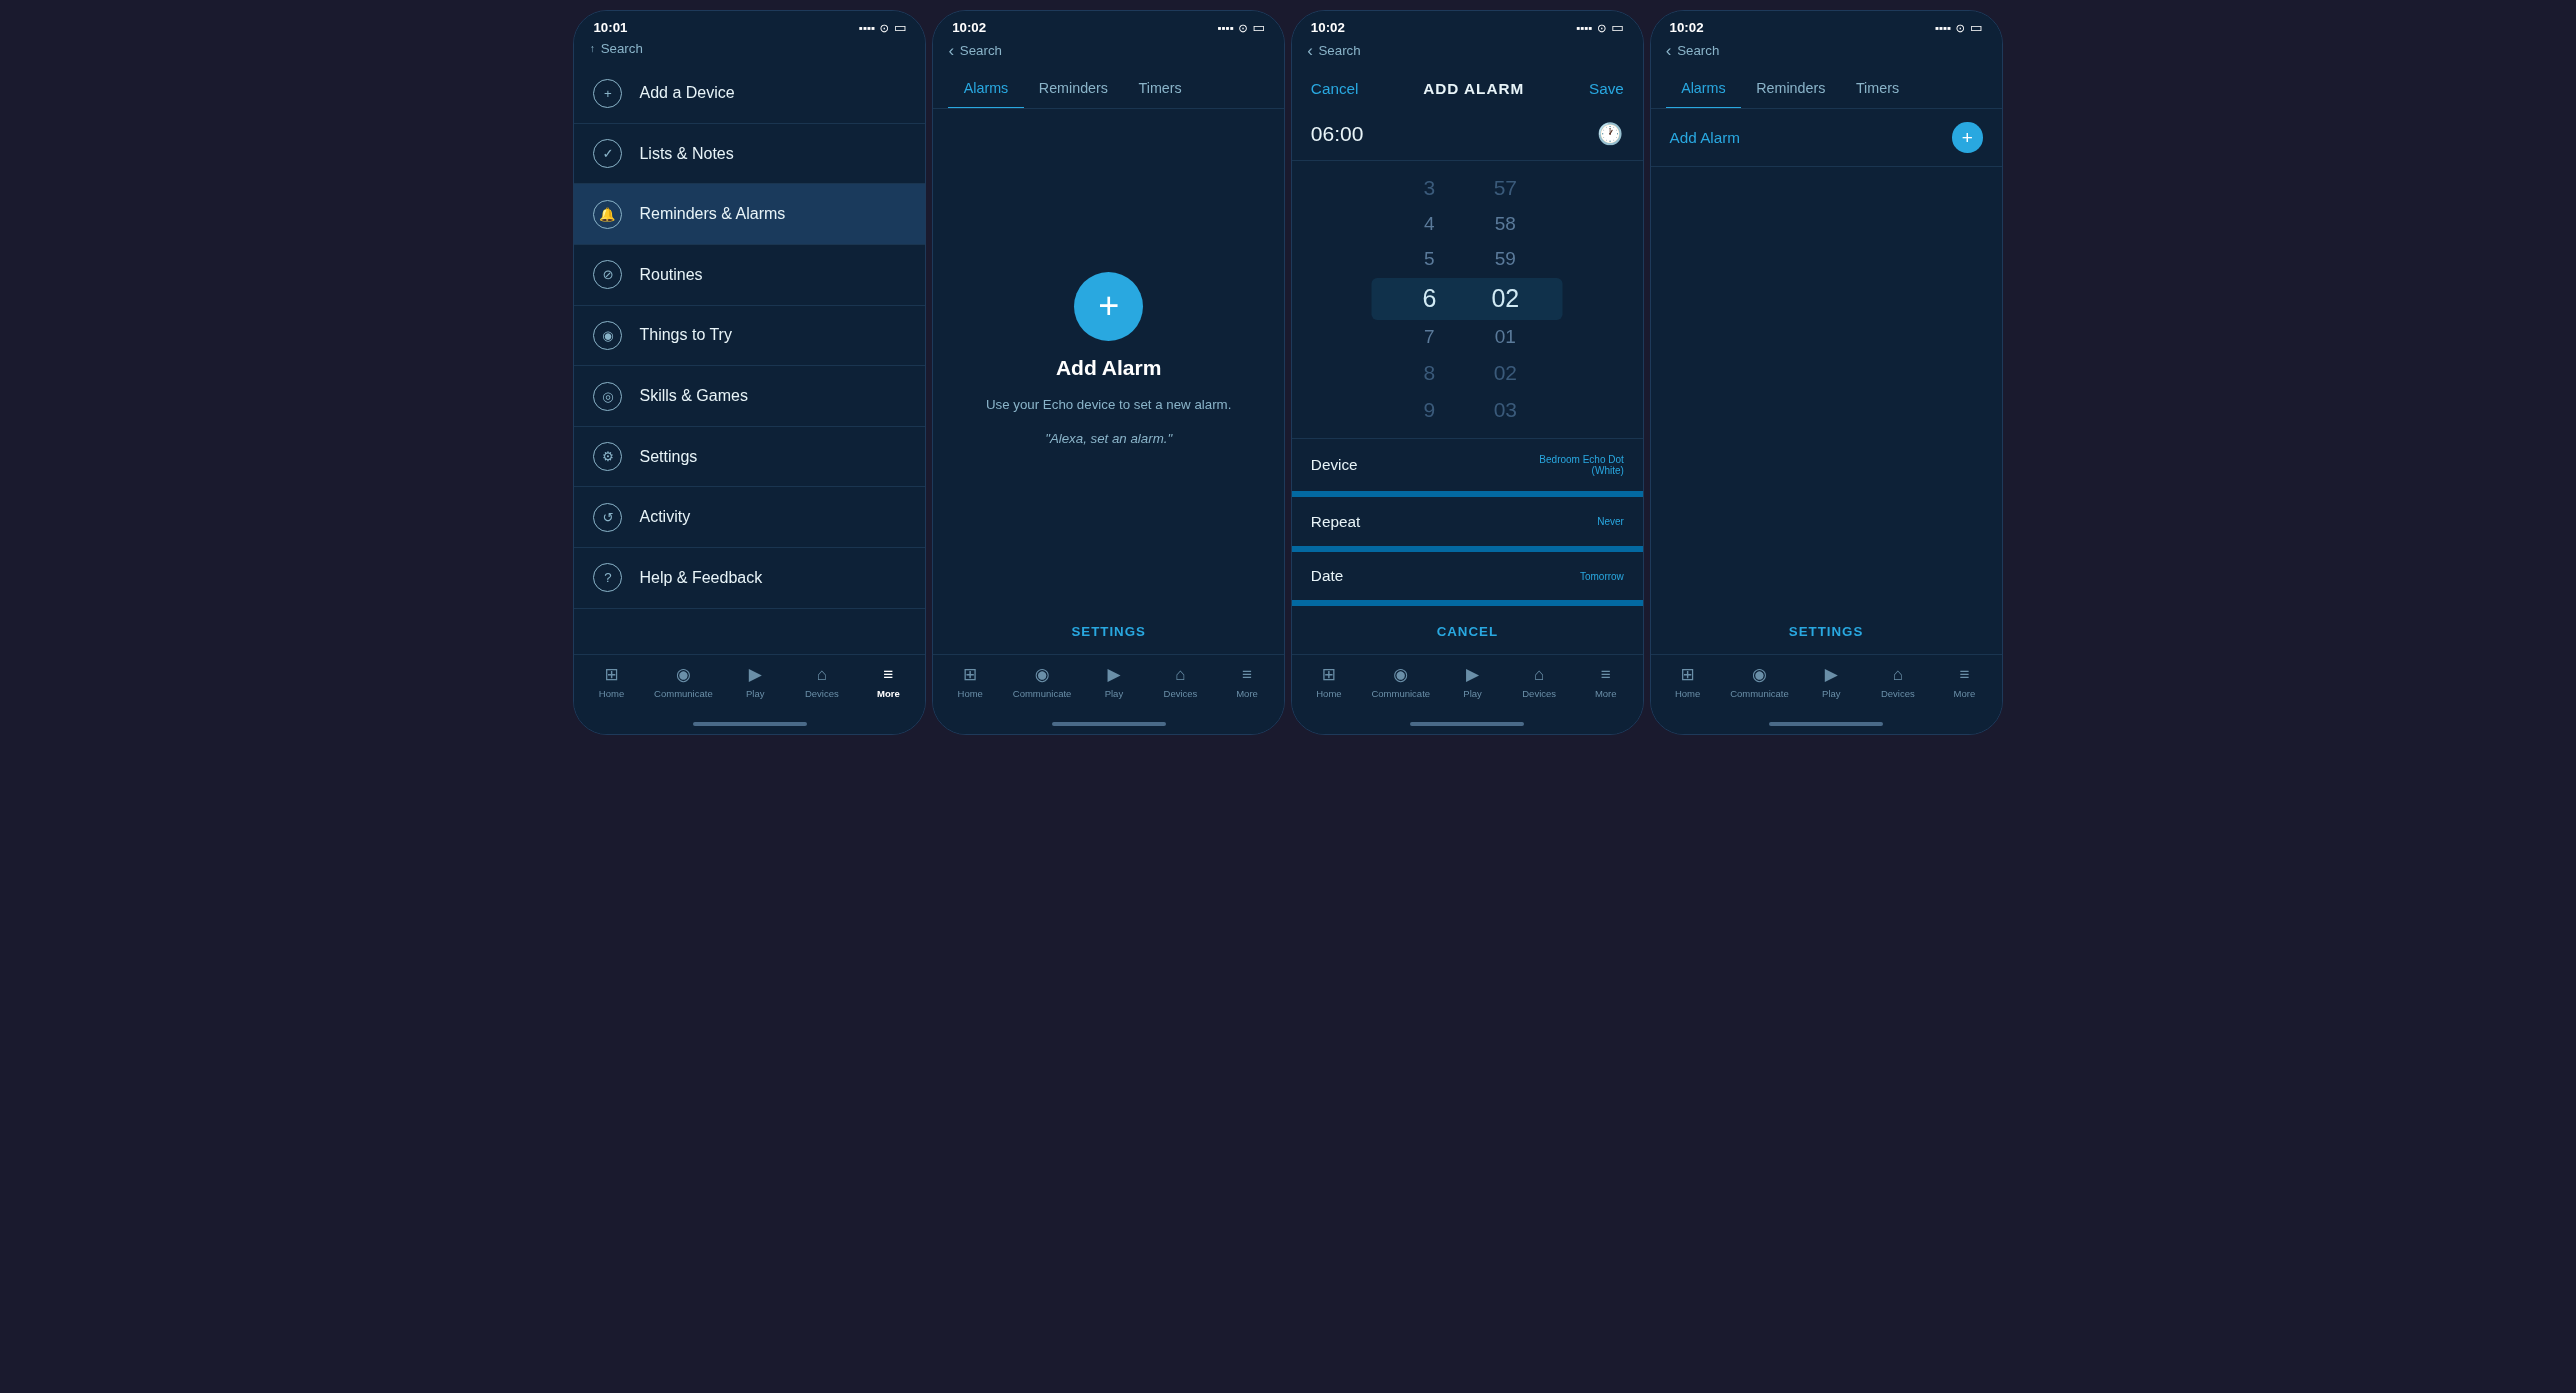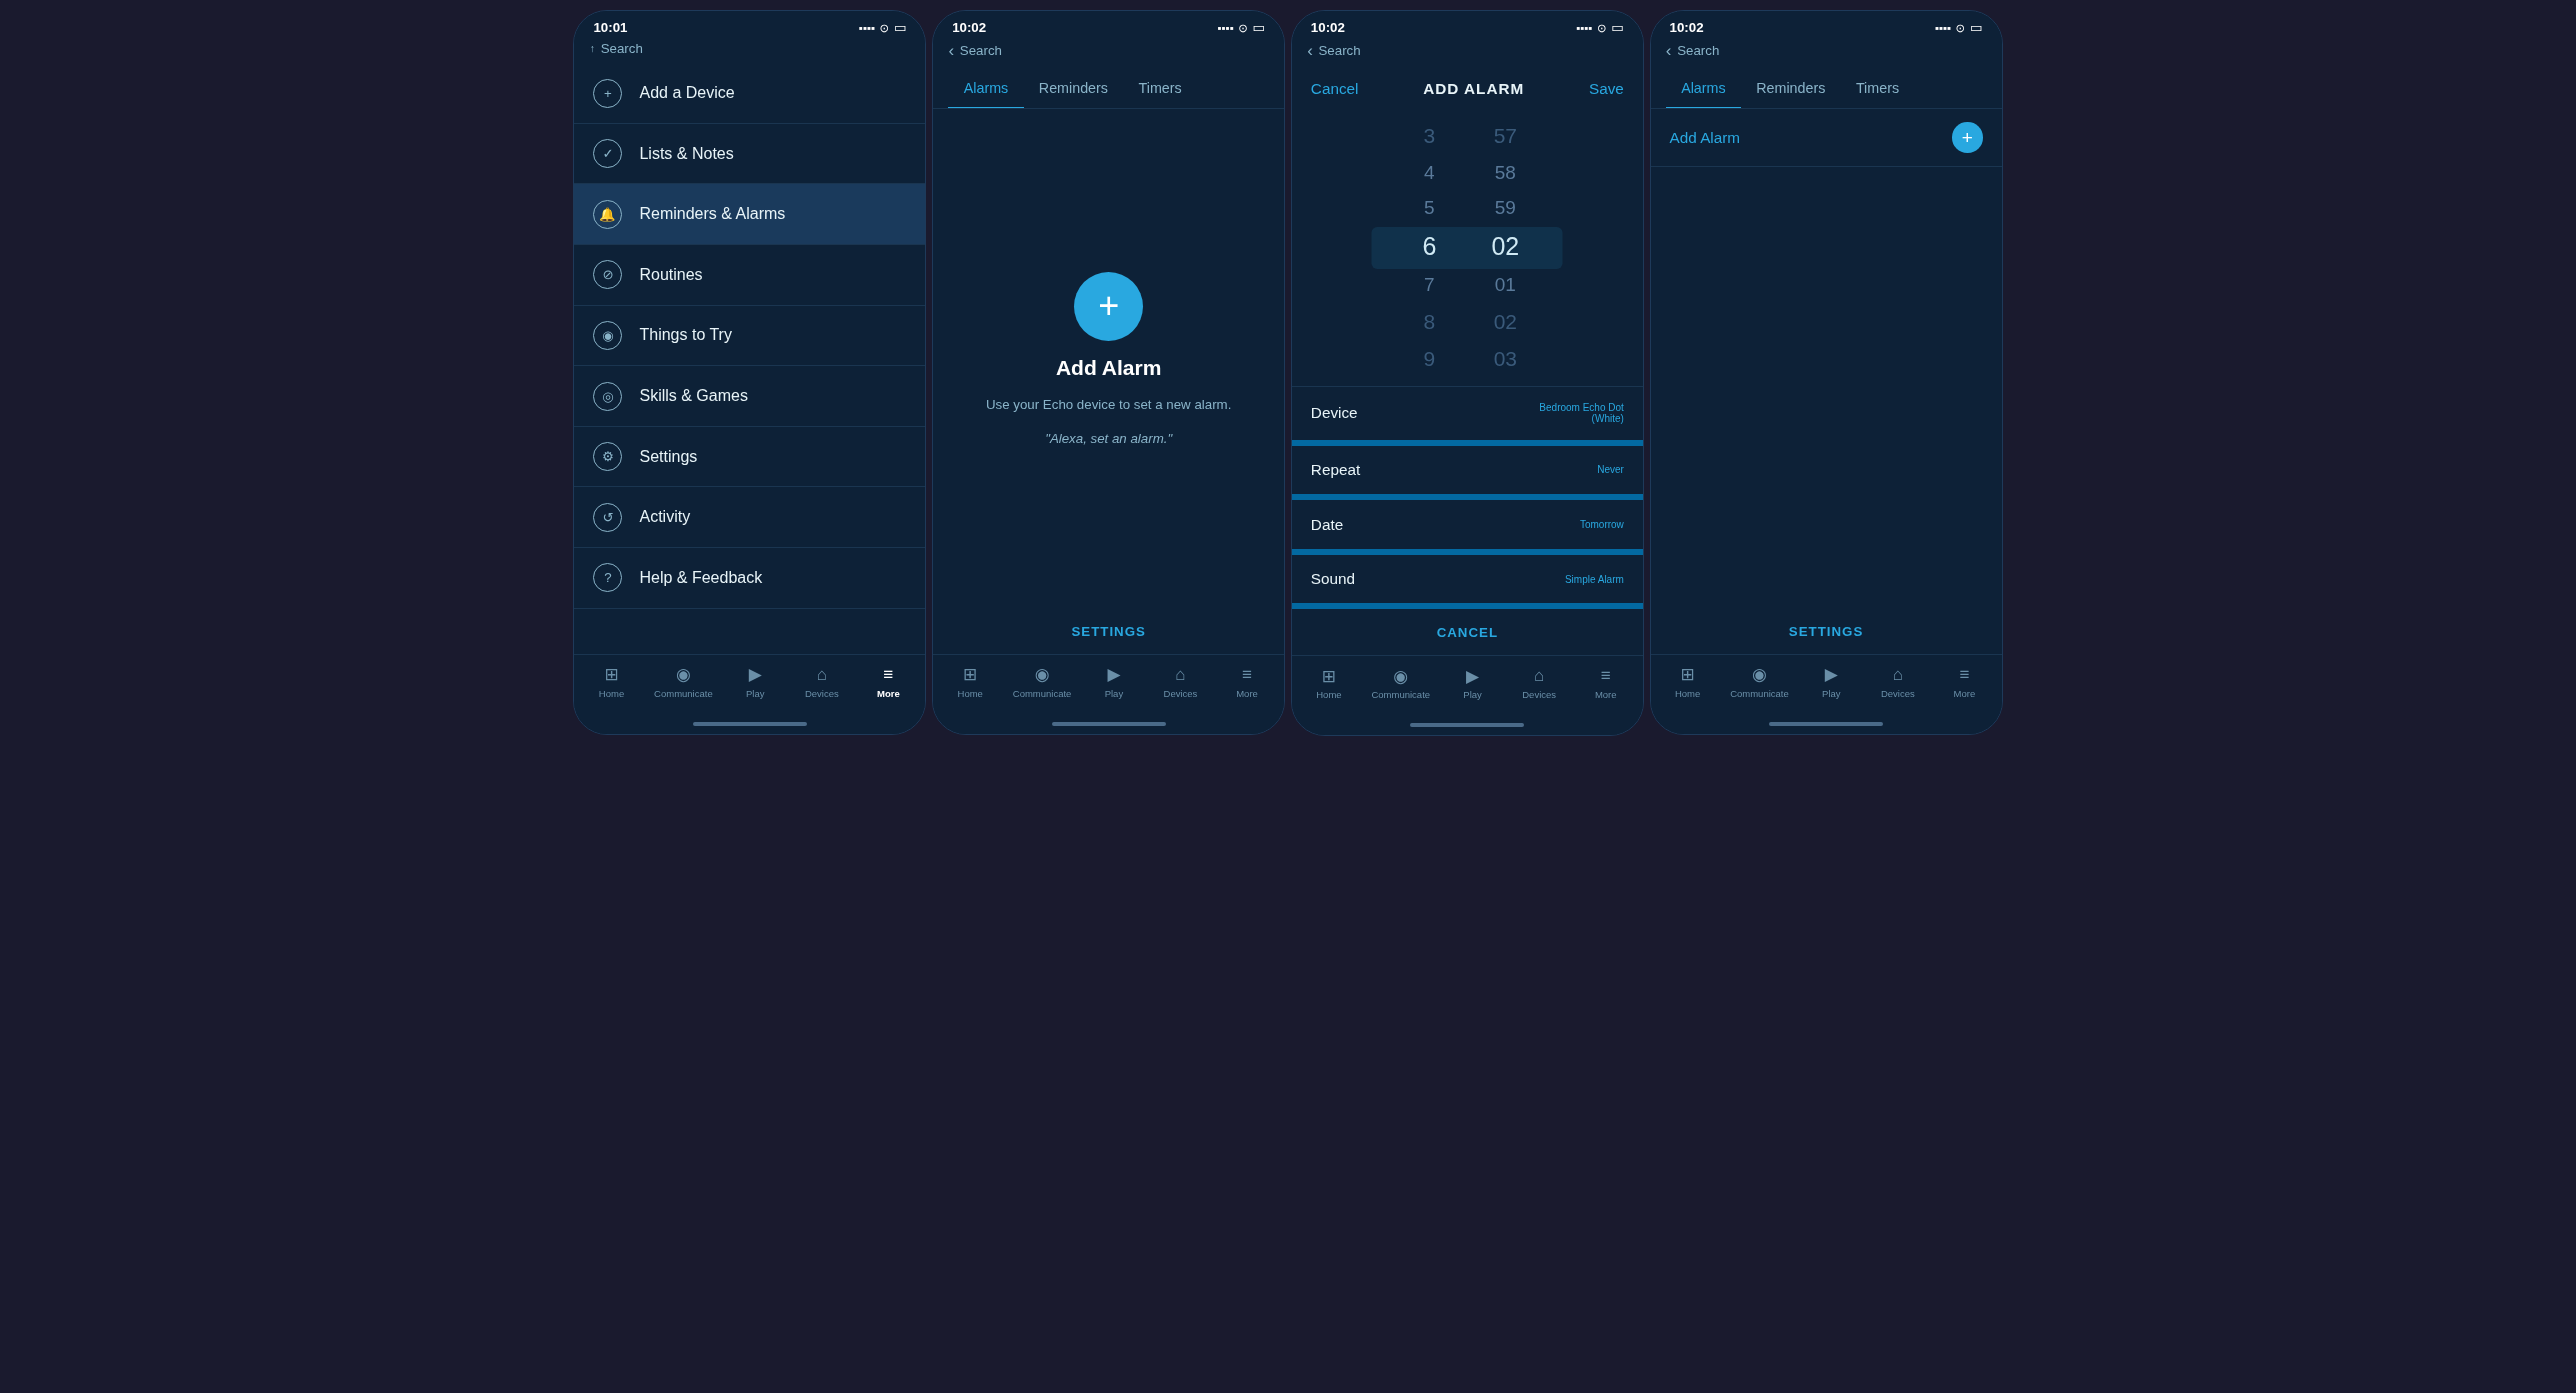--- a/index.html
+++ b/index.html
@@ -554,20 +554,24 @@
     <span style="color:#8ab4c9;font-size:17px;cursor:pointer;">‹</span>
     <span class="search-text">Search</span>
   </div>
 
   <div class="alarm-header">
     <span class="alarm-header-cancel">Cancel</span>
     <span class="alarm-header-title">ADD ALARM</span>
     <span class="alarm-header-save">Save</span>
   </div>
 
+  <div class="time-display">
+    <span class="time-display-value">06:00</span>
+    <span class="clock-icon">🕐</span>
+  </div>
 
   <div class="time-picker">
     <div class="picker-highlight"></div>
     <div class="picker-col">
       <div class="picker-item">3</div>
       <div class="picker-item near">4</div>
       <div class="picker-item near">5</div>
       <div class="picker-item selected">6</div>
       <div class="picker-item near">7</div>
       <div class="picker-item">8</div>
@@ -590,24 +594,20 @@
       <span class="alarm-row-value">Bedroom Echo Dot<br>(White)</span>
     </div>
     <div class="alarm-row">
       <span class="alarm-row-label">Repeat</span>
       <span class="alarm-row-value">Never</span>
     </div>
     <div class="alarm-row">
       <span class="alarm-row-label">Date</span>
       <span class="alarm-row-value">Tomorrow</span>
     </div>
-    <div class="alarm-row">
-      <span class="alarm-row-label">Sound</span>
-      <span class="alarm-row-value">Simple Alarm</span>
-    </div>
   </div>
 
   <div class="cancel-bottom-btn">CANCEL</div>
 
   <div class="tab-bar">
     <div class="tab-item">
       <span class="tab-icon">⊞</span>
       <span class="tab-label">Home</span>
     </div>
     <div class="tab-item">

